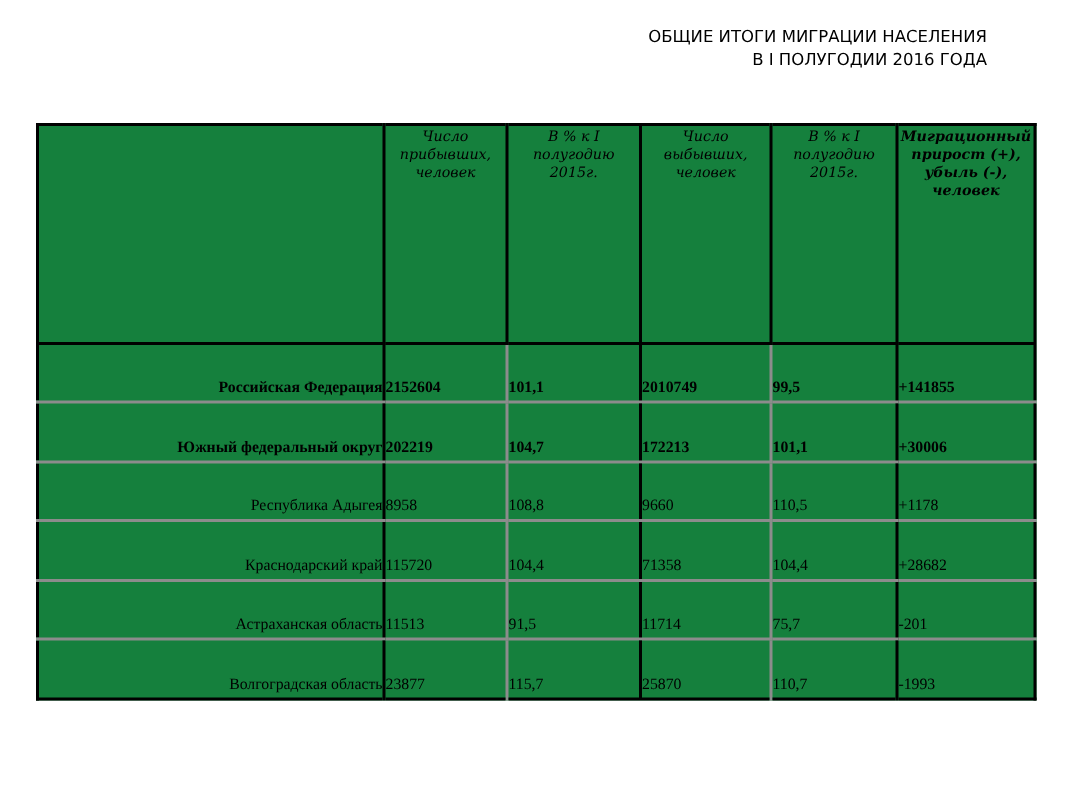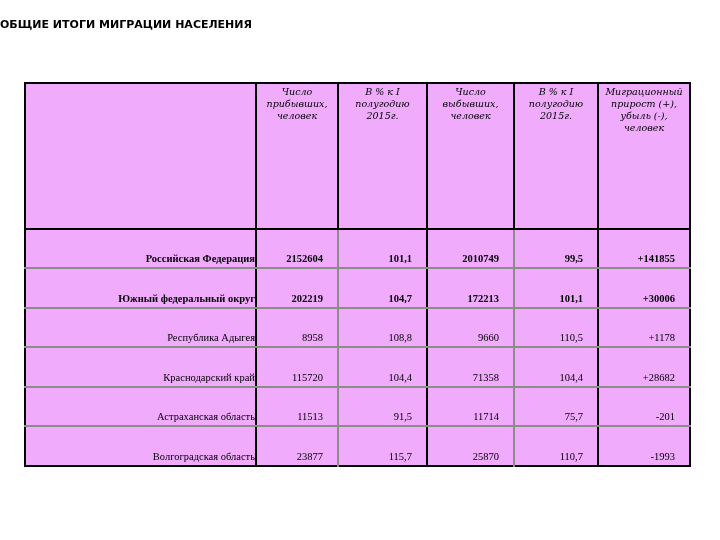--- a/index.html
+++ b/index.html
@@ -1,36 +1,37 @@
 <!DOCTYPE html>
 <html><head>
   <meta charset="utf-8">
   <style>
     html, body { margin:0; padding:0; background:#ffffff; }
     body { width:720px; height:540px; position:relative; overflow:hidden; font-family:"Liberation Sans", sans-serif; }
-    .title { position:absolute; left:0; top:17px; width:658px; text-align:left; font-family:"DejaVu Sans", sans-serif; font-weight:bold; font-size:11px; line-height:15px; color:#000; }
-    .tbl { position:absolute; left:24px; top:82px; width:665px; height:385px; border-collapse:collapse; background:#f0abfc; border:2px solid #000; table-layout:fixed; }
+    .title { position:absolute; left:0; top:17px; width:658px; text-align:right; font-family:"DejaVu Sans", sans-serif; font-weight:normal; font-size:11px; line-height:15px; color:#000; }
+    .tbl { position:absolute; left:24px; top:82px; width:665px; height:385px; border-collapse:collapse; background:#15803d; border:2px solid #000; table-layout:fixed; }
     .tbl td { padding:0; vertical-align:bottom; color:#000; }
     .hdr td { height:125px; border-right:2px solid #000; border-bottom:2px solid #000; vertical-align:top; text-align:center; font-family:"DejaVu Serif", serif; font-style:italic; font-size:9.5px; line-height:12px; padding-top:2px; }
-    .hdr td:last-child { border-right:none; }
-    .row td { height:30px; border-bottom:2px solid #8c8c8c; border-right:2px solid #8c8c8c; font-family:"Liberation Serif", serif; font-size:10.5px; text-align:right; padding-right:14px; padding-bottom:3px; }
+    .hdr td:last-child { border-right:none;font-weight:bold; }
+    .row td { height:30px; border-bottom:2px solid #8c8c8c; border-right:2px solid #8c8c8c; font-family:"Liberation Serif", serif; font-size:10.5px; padding-right:14px; padding-bottom:3px; }
     .row td:first-child { text-align:right; padding-left:12px; padding-right:0; border-right:2px solid #000; }
     .row td:nth-child(3) { border-right:2px solid #000; }
     .row td:nth-child(5) { border-right:2px solid #000; }
     .row td:last-child { border-right:none; padding-right:14px;margin-top:28px; }
     .row:last-child td { border-bottom:none; }
     .row.bold td { font-weight:bold; }
     .row.federal td:first-child { padding-left:0; }
     .row.district td:first-child { padding-left:12px;border-radius:13px; }
   </style>
 </head>
 <body>
 
 <div class="title">
   <div>ОБЩИЕ ИТОГИ МИГРАЦИИ НАСЕЛЕНИЯ</div>
+  <div>В I ПОЛУГОДИИ 2016 ГОДА</div>
 </div>
 
 <table class="tbl">
   <colgroup>
     <col style="width:231px">
     <col style="width:82px">
     <col style="width:89px">
     <col style="width:87px">
     <col style="width:84px">
     <col style="width:92px">

